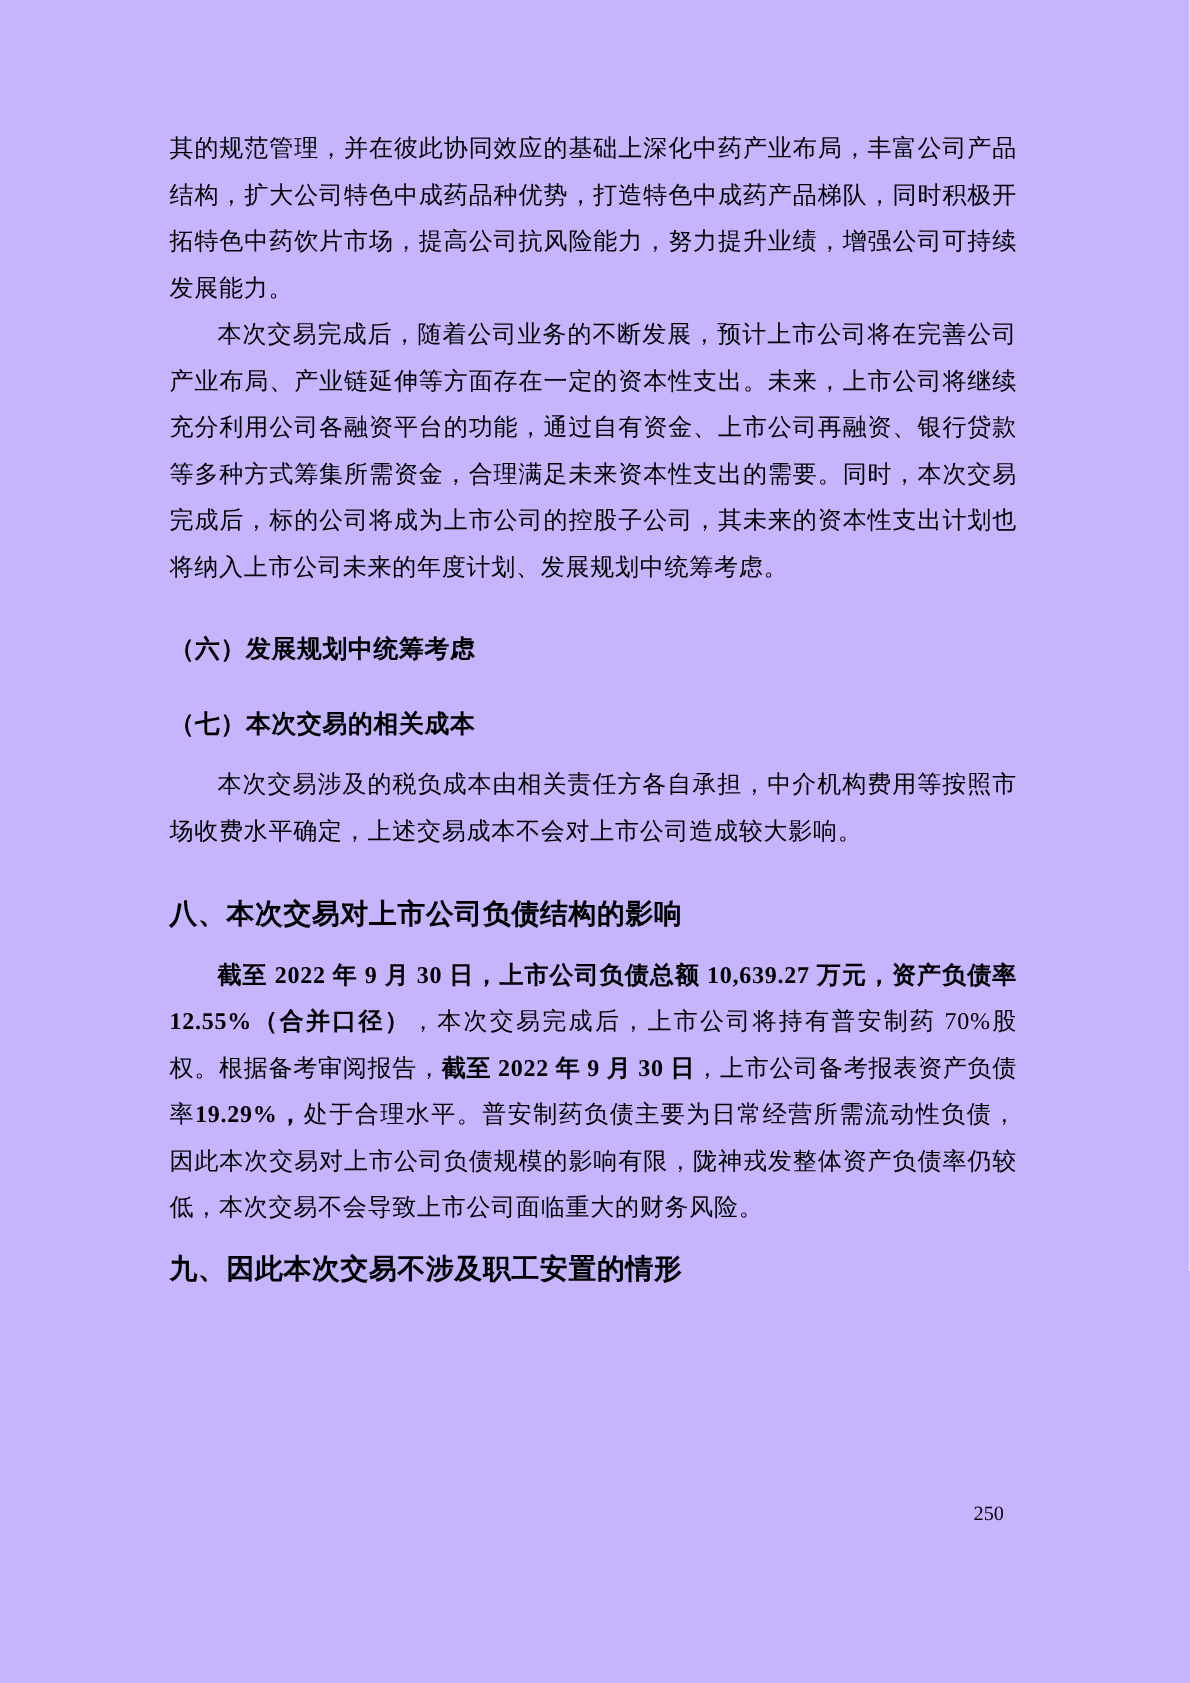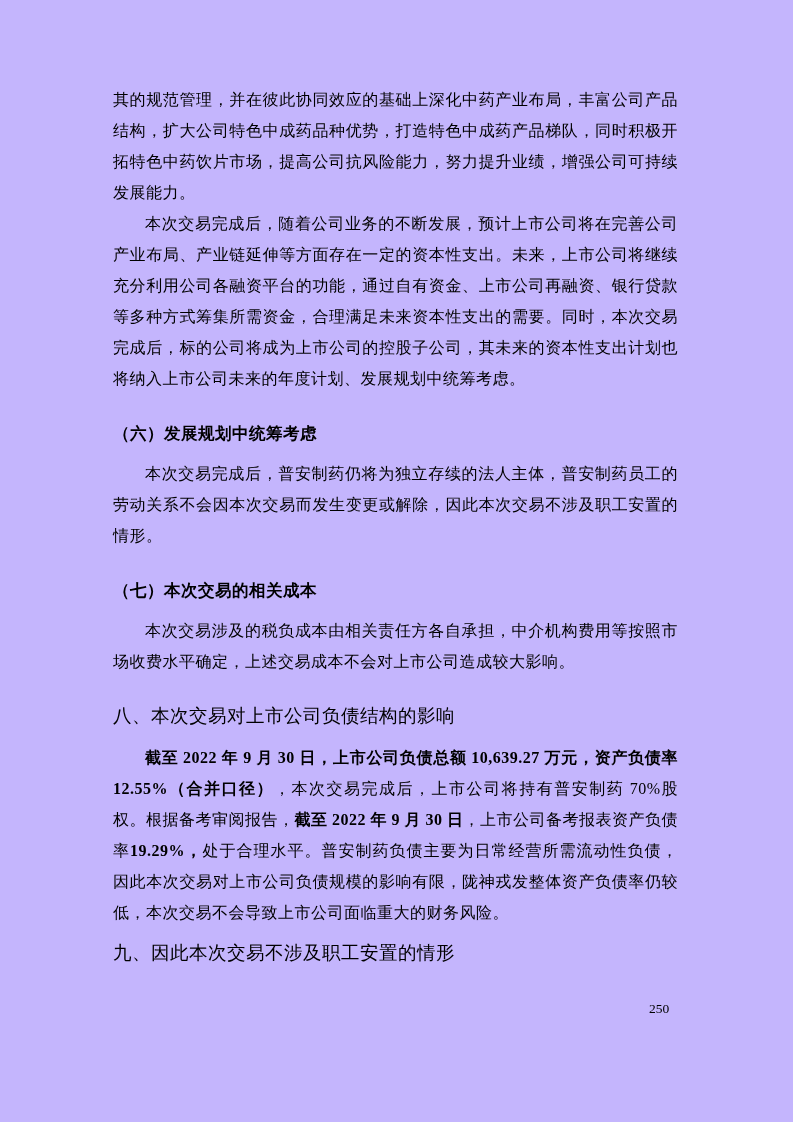--- a/index.html
+++ b/index.html
@@ -37,21 +37,21 @@
   .heading-2 {
     font-family: "Liberation Sans", sans-serif;
     font-weight: bold;
     font-size: 16.5px;
     line-height: 22px;
     margin: 28px 0 14px 0;
     letter-spacing: 0.5px;
   }
   .heading-1 {
     font-family: "Liberation Sans", sans-serif;
-    font-weight: normal;
+    font-weight: bold;
     font-size: 18.5px;
     line-height: 25px;
     margin: 26px 0 14px 0;
     letter-spacing: 0.5px;
   }
   .heading-1.tight {
     margin-top: 12px;
   }
   .para-8 {
     line-height: 32px;
@@ -74,21 +74,20 @@
 <div class="page">
   <div class="content">
 
     <p class="body-text no-indent">其的规范管理，并在彼此协同效应的基础上深化中药产业布局，丰富公司产品结构，扩大公司特色中成药品种优势，打造特色中成药产品梯队，同时积极开拓特色中药饮片市场，提高公司抗风险能力，努力提升业绩，增强公司可持续发展能力。</p>
 
 
     <p class="body-text">本次交易完成后，随着公司业务的不断发展，预计上市公司将在完善公司产业布局、产业链延伸等方面存在一定的资本性支出。未来，上市公司将继续充分利用公司各融资平台的功能，通过自有资金、上市公司再融资、银行贷款等多种方式筹集所需资金，合理满足未来资本性支出的需要。同时，本次交易完成后，标的公司将成为上市公司的控股子公司，其未来的资本性支出计划也将纳入上市公司未来的年度计划、发展规划中统筹考虑。</p>
 
     <h2 class="heading-2">（六）发展规划中统筹考虑</h2>
 
-    <p class="body-text">本次交易完成后，普安制药仍将为独立存续的法人主体，普安制药员工的劳动关系不会因本次交易而发生变更或解除，因此本次交易不涉及职工安置的情形。</p>
 
     <h2 class="heading-2">（七）本次交易的相关成本</h2>
 
     <p class="body-text">本次交易涉及的税负成本由相关责任方各自承担，中介机构费用等按照市场收费水平确定，上述交易成本不会对上市公司造成较大影响。</p>
 
     <h1 class="heading-1">八、本次交易对上市公司负债结构的影响</h1>
 
     <p class="body-text para-8"><span class="seg-bold">截至 2022 年 9 月 30 日，上市公司负债总额 10,639.27 万元，资产负债率 12.55%（合并口径）</span><span>，本次交易完成后，上市公司将持有普安制药 70%股权。根据备考审阅报告，</span><span class="seg-bold">截至 2022 年 9 月 30 日</span><span>，上市公司备考报表资产负债率</span><span class="seg-bold">19.29%，</span><span>处于合理水平。普安制药负债主要为日常经营所需流动性负债，因此本次交易对上市公司负债规模的影响有限，陇神戎发整体资产负债率仍较低，本次交易不会导致上市公司面临重大的财务风险。</span></p>
 
     <h1 class="heading-1 tight">九、因此本次交易不涉及职工安置的情形</h1>

